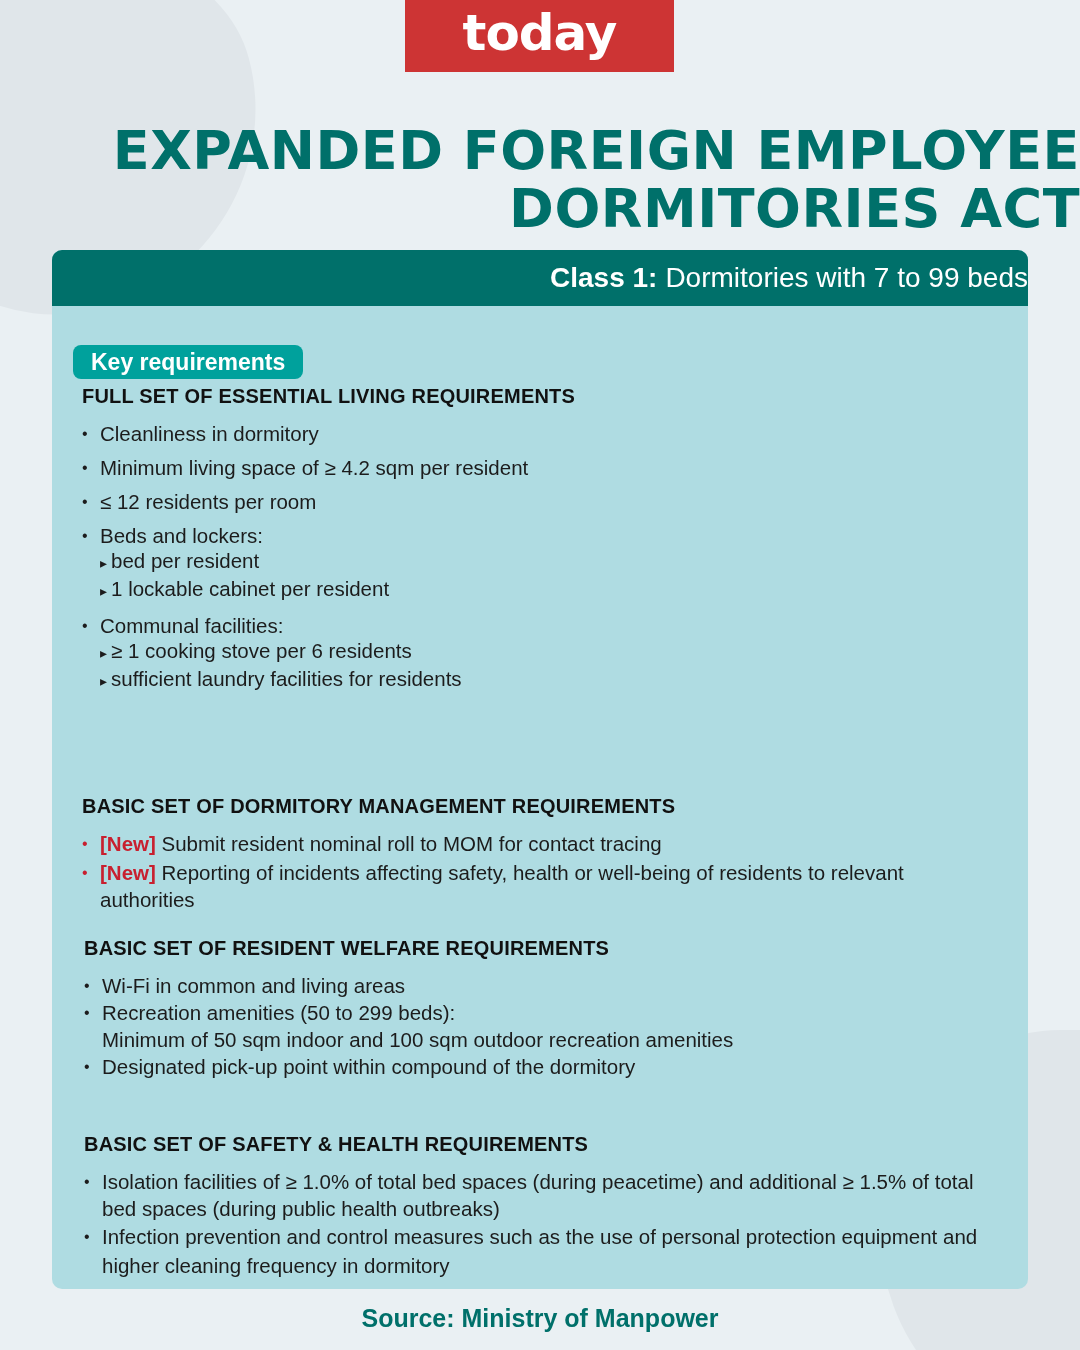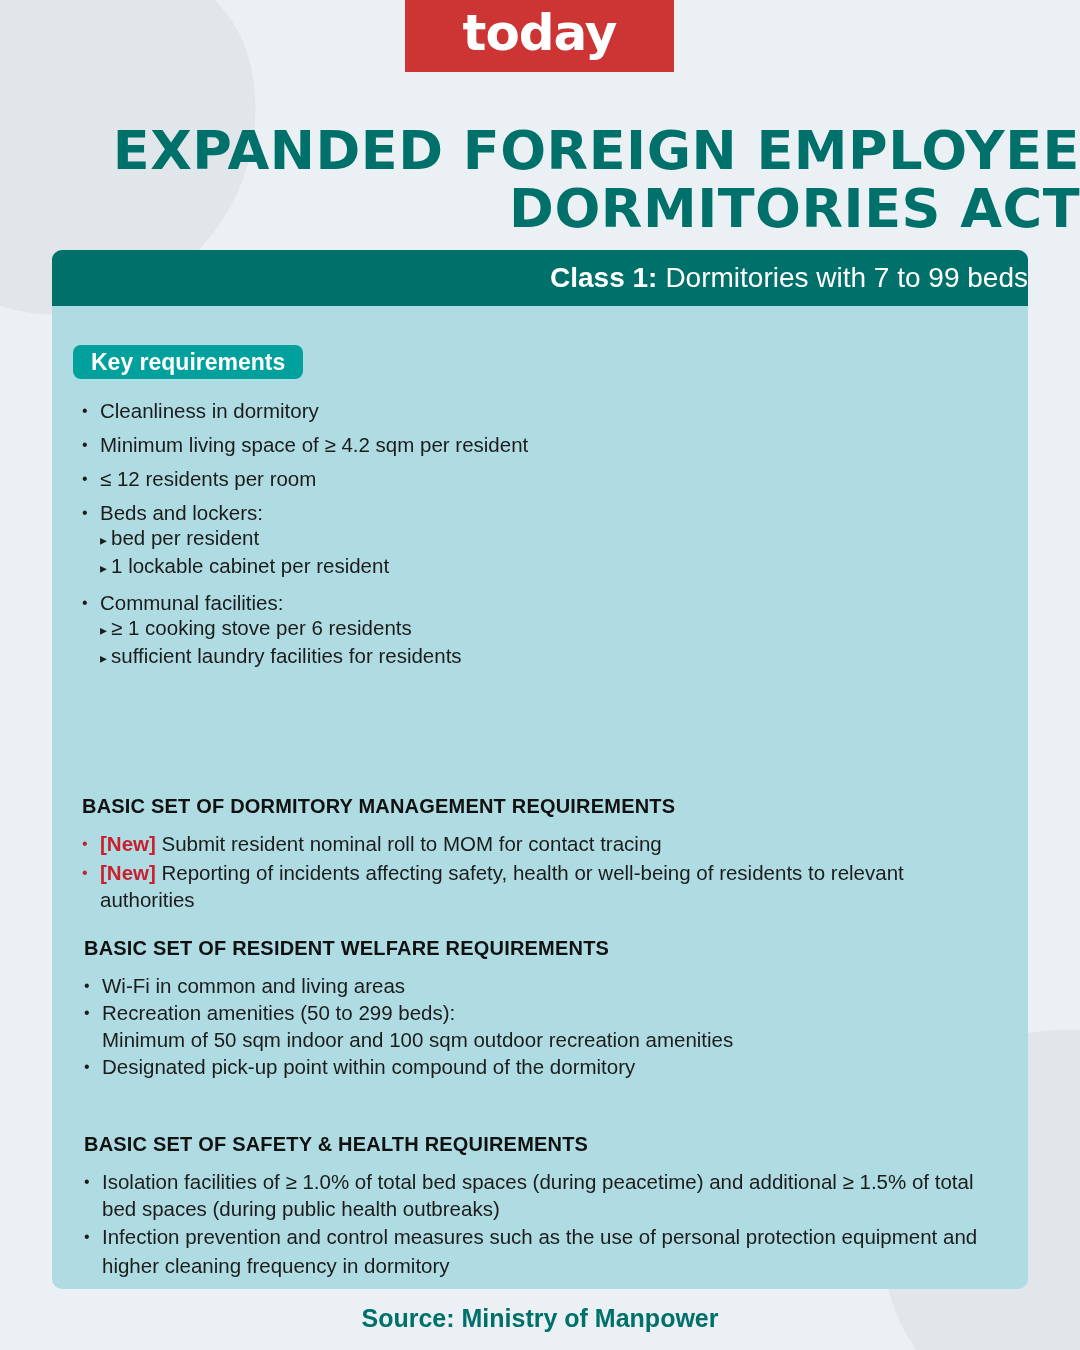--- a/index.html
+++ b/index.html
@@ -102,20 +102,21 @@
 
 <div class="card">
   <div class="card-header">
     <b>Class 1:</b>
     <span>Dormitories with 7 to 99 beds</span>
   </div>
 
   <div class="key-pill">Key requirements</div>
 
   <div class="section" style="top:135px;">
+    <div class="sec-h">FULL SET OF ESSENTIAL LIVING REQUIREMENTS</div>
     <ul class="items" style="margin-top:13px;">
       <li style="margin-bottom:9px;"><span>Cleanliness in dormitory</span></li>
       <li style="margin-bottom:9px;"><span>Minimum living space of ≥ 4.2 sqm per resident</span></li>
       <li style="margin-bottom:9px;"><span>≤ 12 residents per room</span></li>
       <li style="margin-bottom:9px;">
         <span>Beds and lockers:</span>
         <span class="sub">bed per resident</span>
         <span class="sub">1 lockable cabinet per resident</span>
       </li>
       <li>

